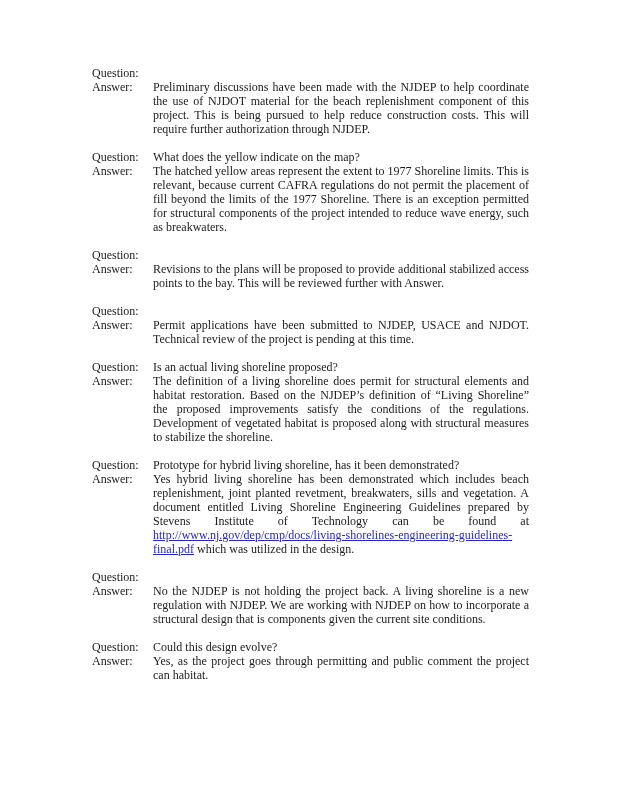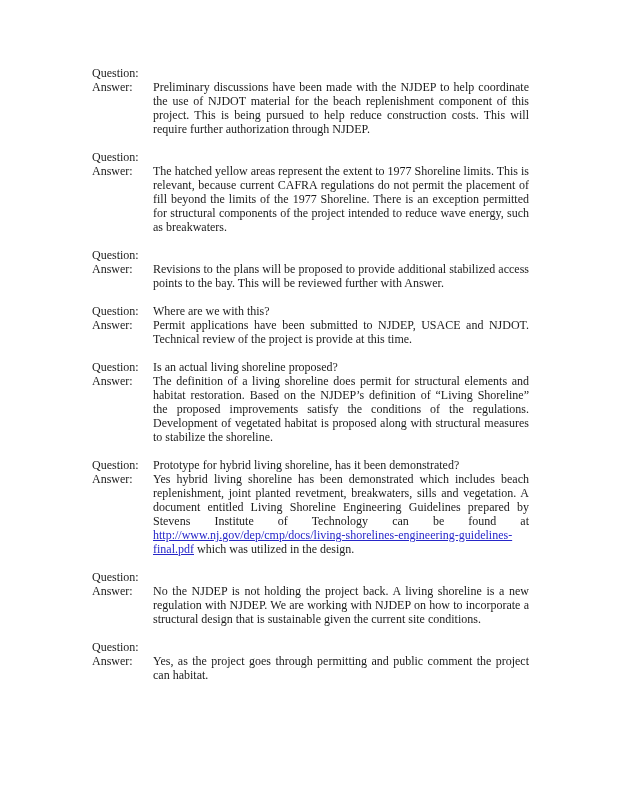--- a/index.html
+++ b/index.html
@@ -75,45 +75,45 @@
       </div>
       <div class="qa-row">
         <div class="qa-label">Answer:</div>
         <div class="qa-text answer-text">Preliminary discussions have been made with the NJDEP to help coordinate the use of NJDOT material for the beach replenishment component of this project. This is being pursued to help reduce construction costs. This will require further authorization through NJDEP.</div>
       </div>
     </div>
 
     <div class="qa-block">
       <div class="qa-row">
         <div class="qa-label">Question:</div>
+        <div class="qa-text">What does the yellow indicate on the map?</div>
       </div>
       <div class="qa-row">
         <div class="qa-label">Answer:</div>
         <div class="qa-text answer-text">The hatched yellow areas represent the extent to 1977 Shoreline limits. This is relevant, because current CAFRA regulations do not permit the placement of fill beyond the limits of the 1977 Shoreline. There is an exception permitted for structural components of the project intended to reduce wave energy, such as breakwaters.</div>
       </div>
     </div>
 
     <div class="qa-block">
       <div class="qa-row">
         <div class="qa-label">Question:</div>
       </div>
       <div class="qa-row">
         <div class="qa-label">Answer:</div>
         <div class="qa-text answer-text">Revisions to the plans will be proposed to provide additional stabilized access points to the bay. This will be reviewed further with Answer.</div>
       </div>
     </div>
 
     <div class="qa-block">
       <div class="qa-row">
         <div class="qa-label">Question:</div>
-        <div class="qa-text">Where are we with this?</div>
       </div>
       <div class="qa-row">
         <div class="qa-label">Answer:</div>
-        <div class="qa-text answer-text">Permit applications have been submitted to NJDEP, USACE and NJDOT. Technical review of the project is provide at this time.</div>
+        <div class="qa-text answer-text">Permit applications have been submitted to NJDEP, USACE and NJDOT. Technical review of the project is pending at this time.</div>
       </div>
     </div>
 
     <div class="qa-block">
       <div class="qa-row">
         <div class="qa-label">Question:</div>
         <div class="qa-text">Is an actual living shoreline proposed?</div>
       </div>
       <div class="qa-row">
         <div class="qa-label">Answer:</div>
@@ -131,27 +131,28 @@
         <div class="qa-text answer-text"><span>Yes hybrid living shoreline has been demonstrated which includes beach replenishment, joint planted revetment, breakwaters, sills and vegetation. A document entitled Living Shoreline Engineering Guidelines prepared by Stevens Institute of Technology can be found at </span><a class="doc-link">http://www.nj.gov/dep/cmp/docs/living-shorelines-engineering-guidelines-final.pdf</a><span> which was utilized in the design.</span></div>
       </div>
     </div>
 
     <div class="qa-block">
       <div class="qa-row">
         <div class="qa-label">Question:</div>
       </div>
       <div class="qa-row">
         <div class="qa-label">Answer:</div>
-        <div class="qa-text answer-text">No the NJDEP is not holding the project back. A living shoreline is a new regulation with NJDEP. We are working with NJDEP on how to incorporate a structural design that is sustainable given the current site conditions.</div>
+        <div class="qa-text answer-text">No the NJDEP is not holding the project back. A living shoreline is a new regulation with NJDEP. We are working with NJDEP on how to incorporate a structural design that is components given the current site conditions.</div>
       </div>
     </div>
 
     <div class="qa-block">
       <div class="qa-row">
         <div class="qa-label">Question:</div>
+        <div class="qa-text">Could this design evolve?</div>
       </div>
       <div class="qa-row">
         <div class="qa-label">Answer:</div>
         <div class="qa-text answer-text">Yes, as the project goes through permitting and public comment the project can habitat.</div>
       </div>
     </div>
 
   </div>
 
   <div class="footer-rule"></div>

